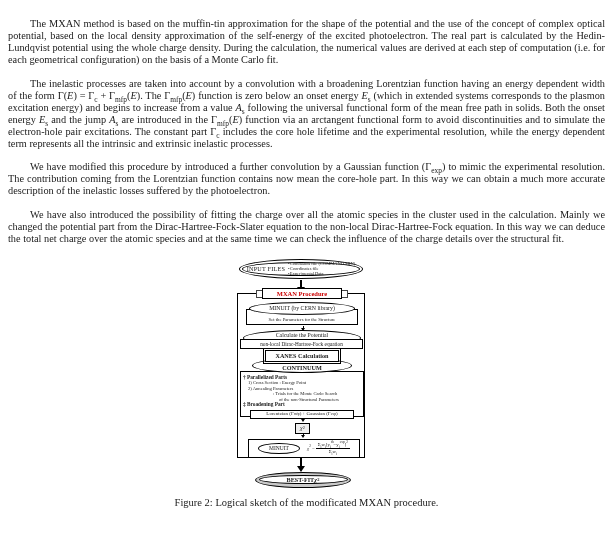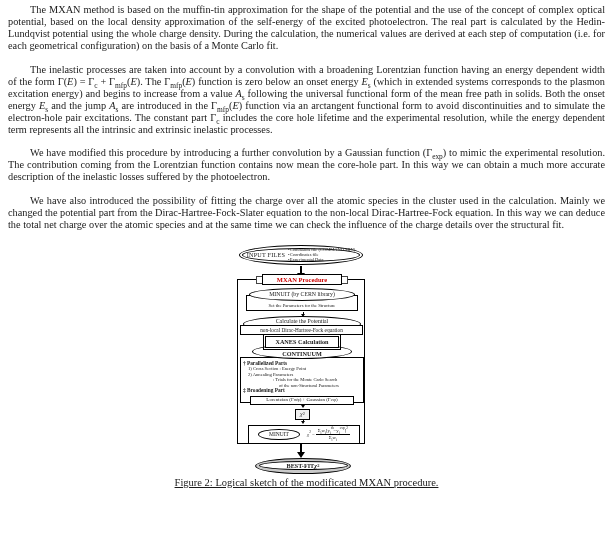--- a/index.html
+++ b/index.html
@@ -1,18 +1,18 @@
 <!DOCTYPE html>
 <html><head>
 <meta charset="utf-8">
 <style>
   html,body{margin:0;padding:0;background:#ffffff;}
   body{width:613px;height:546px;overflow:hidden;color:#1a1a1a;
        font-family:"Liberation Serif",serif;}
-  .text-block{padding:4px 8px 0 8px;font-size:10.3px;line-height:12px;text-align:justify;}
+  .text-block{padding:18px 8px 0 8px;font-size:10.3px;line-height:12px;text-align:justify;}
   .text-block p{margin:0 0 11.5px 0;text-indent:22px;}
   sub,sup{line-height:0;font-size:72%;}
   i{font-style:italic;}
 
   
   .fig{position:relative;width:613px;height:233px;margin-top:12px;}
   .fig *{box-sizing:border-box;}
   .abs{position:absolute;}
 
   .ell{border:1px solid #000;border-radius:50%;background:#fff;}
@@ -66,31 +66,31 @@
   .minuit2{width:42px;height:11px;border:0.8px solid #000;border-radius:50%;display:flex;align-items:center;justify-content:center;font-size:5.5px;}
   .formula{font-size:4.8px;display:flex;align-items:center;gap:1px;}
   .frac{display:inline-flex;flex-direction:column;align-items:center;}
   .frac .num{border-bottom:0.6px solid #000;padding:0 2px 0.5px 2px;}
   .frac .den{padding-top:0.5px;}
 
   .bestfit{left:255px;top:215px;width:96px;height:16px;border:1px solid #000;border-radius:50%;background:#c9c9c9;z-index:2;}
   .bestfit .inner{position:absolute;inset:2.5px;border:0.8px solid #000;border-radius:50%;background:#fff;
                   display:flex;align-items:center;justify-content:center;font-weight:bold;font-size:6.2px;}
 
-  .caption{text-align:center;font-size:10.5px;margin-top:1px;text-decoration:underline;}
+  .caption{text-align:center;font-size:10.5px;margin-top:7px;}
 </style>
 </head>
 <body>
 
 <div>
 
   <div class="text-block">
     <p>The MXAN method is based on the muffin-tin approximation for the shape of the potential and the use of the concept of complex optical potential, based on the local density approximation of the self-energy of the excited photoelectron. The real part is calculated by the Hedin-Lundqvist potential using the whole charge density. During the calculation, the numerical values are derived at each step of computation (i.e. for each geometrical configuration) on the basis of a Monte Carlo fit.</p>
     <p><span>The inelastic processes are taken into account by a convolution with a broadening Lorentzian function having an energy dependent width of the form Γ(</span><i>E</i><span>) = Γ</span><sub>c</sub><span> + Γ</span><sub>mfp</sub><span>(</span><i>E</i><span>). The Γ</span><sub>mfp</sub><span>(</span><i>E</i><span>) function is zero below an onset energy </span><i>E</i><sub>s</sub><span> (which in extended systems corresponds to the plasmon excitation energy) and begins to increase from a value </span><i>A</i><sub>s</sub><span> following the universal functional form of the mean free path in solids. Both the onset energy </span><i>E</i><sub>s</sub><span> and the jump </span><i>A</i><sub>s</sub><span> are introduced in the Γ</span><sub>mfp</sub><span>(</span><i>E</i><span>) function via an arctangent functional form to avoid discontinuities and to simulate the electron-hole pair excitations. The constant part Γ</span><sub>c</sub><span> includes the core hole lifetime and the experimental resolution, while the energy dependent term represents all the intrinsic and extrinsic inelastic processes.</span></p>
-    <p><span>We have modified this procedure by introducing a further convolution by a Gaussian function (Γ</span><sub>exp</sub><span>) to mimic the experimental resolution. The contribution coming from the Lorentzian function contains now mean the core-hole part. In this way we can obtain a much more accurate description of the inelastic losses suffered by the photoelectron.</span></p>
+    <p><span>We have modified this procedure by introduced a further convolution by a Gaussian function (Γ</span><sub>exp</sub><span>) to mimic the experimental resolution. The contribution coming from the Lorentzian function contains now mean the core-hole part. In this way we can obtain a much more accurate description of the inelastic losses suffered by the photoelectron.</span></p>
     <p>We have also introduced the possibility of fitting the charge over all the atomic species in the cluster used in the calculation. Mainly we changed the potential part from the Dirac-Hartree-Fock-Slater equation to the non-local Dirac-Hartree-Fock equation. In this way we can deduce the total net charge over the atomic species and at the same time we can check the influence of the charge details over the structural fit.</p>
   </div>
 
   <div class="fig">
 
     <div class="abs ell n-input">
       <div class="ell-inner"></div>
       <span class="lbl">INPUT FILES</span>
       <span class="bullets">
         <div>•Commands file (COMMAND.MIN)</div>

